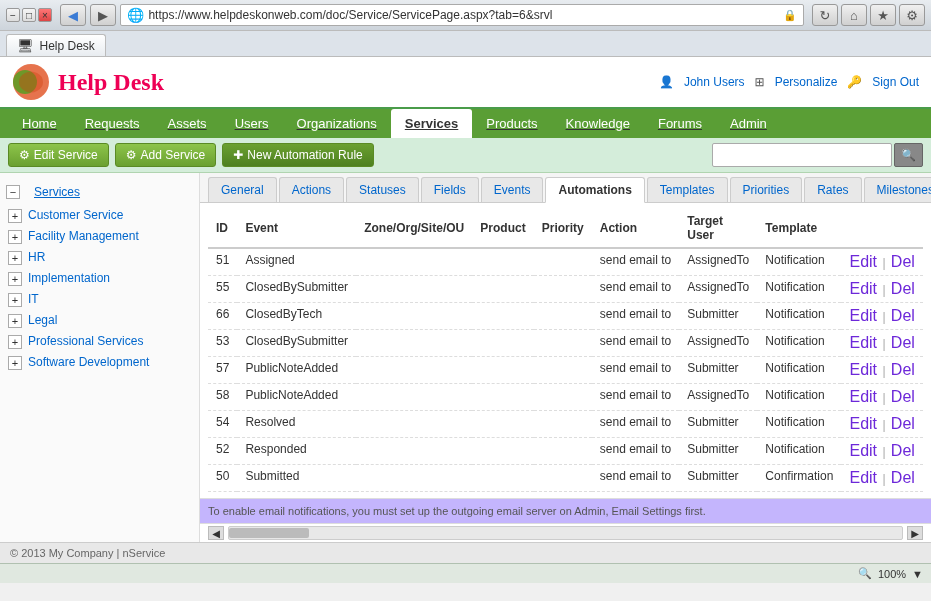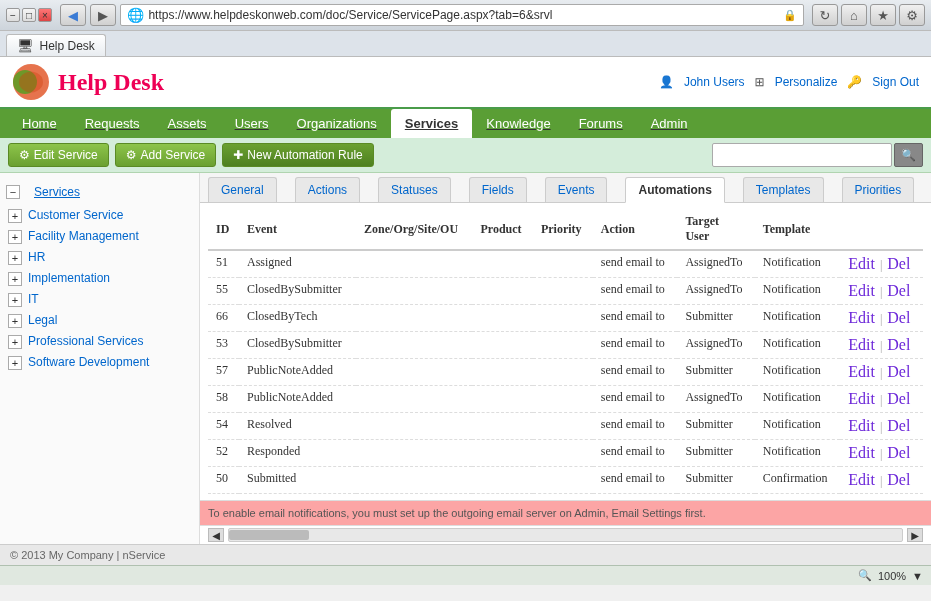--- a/index.html
+++ b/index.html
@@ -54,34 +54,34 @@
     .sidebar-expand { display: inline-block; width: 14px; height: 14px; border: 1px solid #aaa; background: white; text-align: center; line-height: 12px; font-size: 11px; cursor: pointer; margin-right: 3px; }
     .sidebar-item { padding: 3px 8px; display: flex; align-items: flex-start; gap: 3px; }
     .sidebar-item .item-icon { margin-top: 1px; flex-shrink: 0; }
     .sidebar-item a { color: #0066cc; text-decoration: none; font-size: 12px; }
     .sidebar-root { padding: 3px 6px; display: flex; align-items: center; gap: 3px; }
 
     
     .content-panel { flex: 1; padding: 0; overflow: hidden; }
 
     
-    .tab-row { display: flex; border-bottom: 1px solid #ccc; background: #f5f5f5; padding: 4px 8px 0; gap: 18px; }
+    .tab-row { display: flex; border-bottom: 1px solid #ccc; background: #f5f5f5; padding: 4px 8px 0; gap: 2px; }
     .tab { padding: 5px 12px; font-size: 12px; cursor: pointer; border: 1px solid #ccc; border-bottom: none; border-radius: 3px 3px 0 0; background: #e8e8e8; color: #0066cc; }
     .tab.active { background: white; color: #333; font-weight: bold; text-decoration: none; border-bottom: 1px solid white; margin-bottom: -1px; }
 
     
-    .table-container { padding: 6px 8px; overflow-x: auto; font-family: Liberation Serif, serif; }
+    .table-container { padding: 6px 8px; overflow-x: auto; }
     table { border-collapse: collapse; width: 100%; font-size: 12px; }
     th { text-align: left; padding: 5px 8px; font-weight: bold; color: #333; border-bottom: 2px solid #ccc; background: white; }
     td { padding: 4px 8px; border-bottom: 1px dashed #ddd; vertical-align: top; }
     .action-link { color: #6d28d9; text-decoration: none; font-size: 16px; }
     .action-sep { color: #aaa; margin: 0 2px; }
 
     
-    .info-bar { padding: 6px 8px; font-size: 11px; color: #555; border-top: 1px solid #ddd; background: #fca5a5; }
+    .info-bar { padding: 6px 8px; font-size: 11px; color: #555; border-top: 1px solid #ddd; background: #c4b5fd; }
 
     
     .scroll-bar-container { padding: 2px 8px; display: flex; align-items: center; gap: 4px; border-top: 1px solid #ddd; }
     .scroll-track { flex: 1; height: 14px; background: #e8e8e8; border: 1px solid #ccc; border-radius: 2px; position: relative; }
     .scroll-thumb { position: absolute; left: 0; top: 1px; width: 80px; height: 10px; background: #bbb; border-radius: 2px; }
     .scroll-arrow { width: 16px; height: 14px; background: #ddd; border: 1px solid #bbb; display: flex; align-items: center; justify-content: center; cursor: pointer; font-size: 10px; }
 
     
     .app-footer { background: #e8e8e8; border-top: 1px solid #ccc; padding: 4px 10px; font-size: 11px; color: #666; }
 
@@ -141,20 +141,21 @@
     </div>
   </div>
 
   <div class="nav-bar">
     <a class="nav-item">Home</a>
     <a class="nav-item">Requests</a>
     <a class="nav-item">Assets</a>
     <a class="nav-item">Users</a>
     <a class="nav-item">Organizations</a>
     <a class="nav-item active">Services</a>
+    <a class="nav-item">Products</a>
     <a class="nav-item">Knowledge</a>
     <a class="nav-item">Forums</a>
     <a class="nav-item">Admin</a>
   </div>
 
   <div class="toolbar">
     <button class="toolbar-btn">
       <span>⚙</span>
       <span>Edit Service</span>
     </button>

